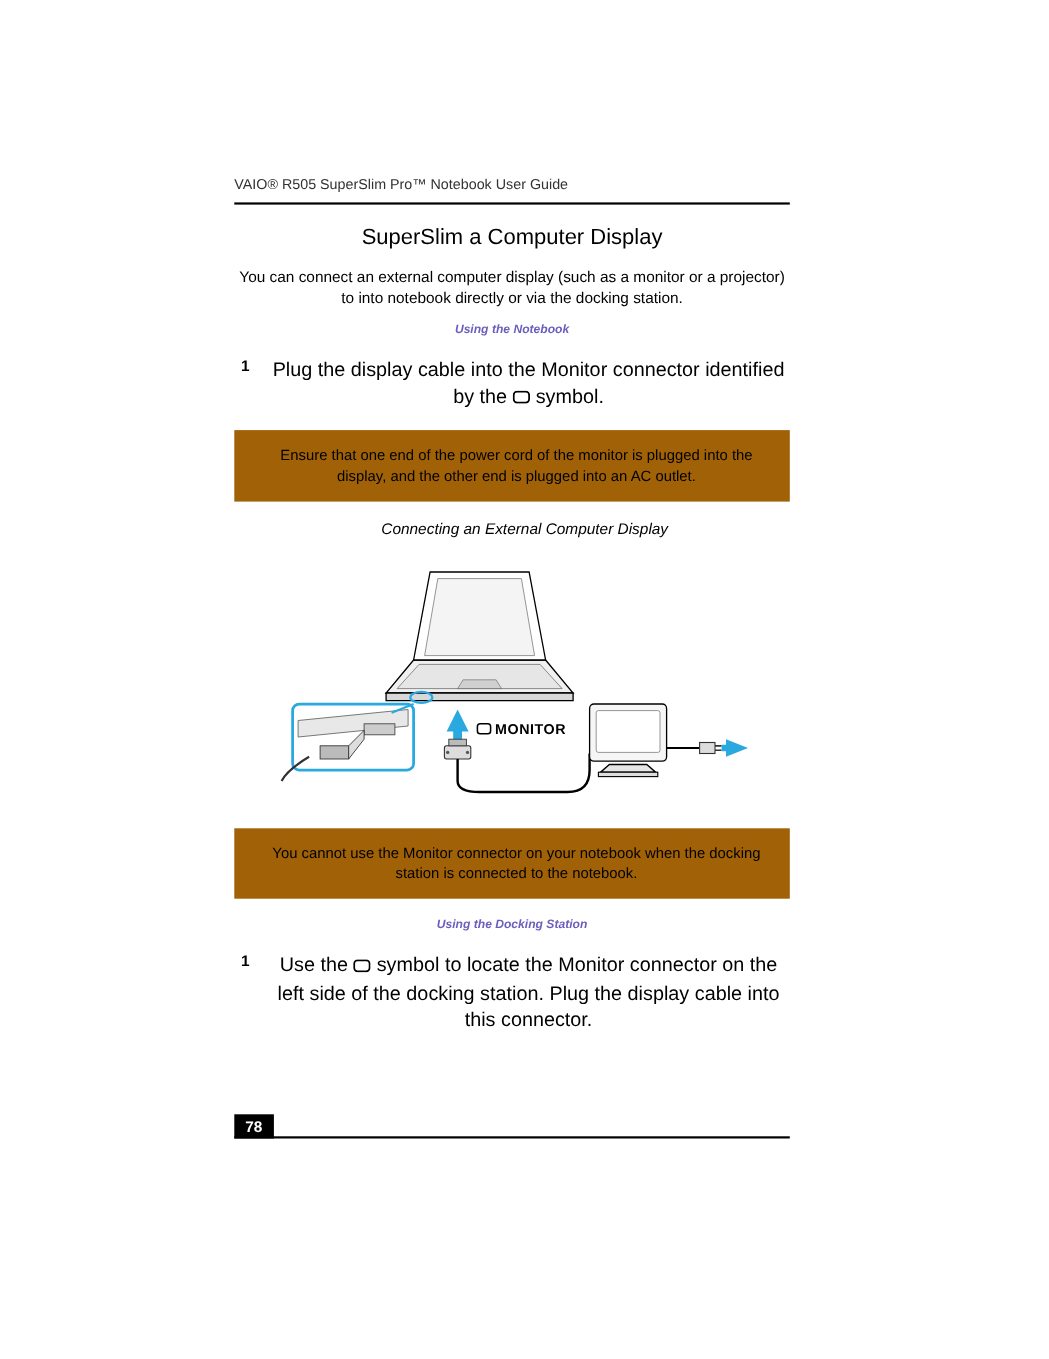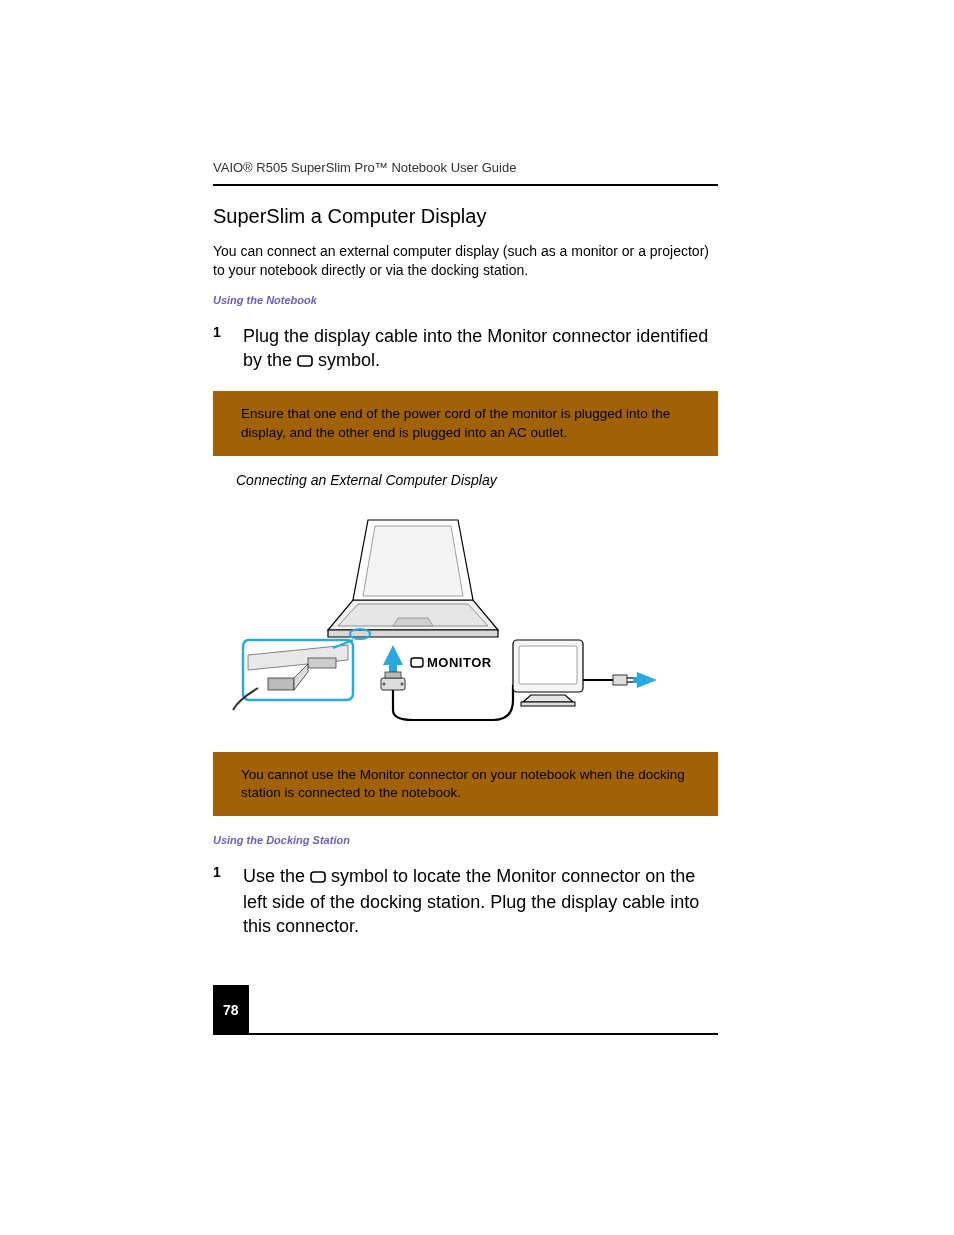--- a/index.html
+++ b/index.html
@@ -8,20 +8,21 @@
     background: #fff;
     font-family: Arial, Helvetica, sans-serif;
     color: #000;
     width: 954px;
   }
   .page {
     position: relative;
     width: 954px;
     height: 1235px;
     box-sizing: border-box;
+    text-align: center;
   }
   .header-rule {
     position: absolute;
     left: 213px;
     right: 236px;
     top: 184px;
     border-top: 2px solid #000;
   }
   .running-head {
     position: absolute;
@@ -86,21 +87,21 @@
     vertical-align: middle;
   }
   .page-num-box {
     position: absolute;
     left: 213px;
     bottom: 200px;
     background: #000;
     color: #fff;
     font-weight: bold;
     font-size: 14px;
-    padding: 17px 10px;
+    padding: 3px 10px;
   }
   .footer-rule {
     position: absolute;
     left: 213px;
     right: 236px;
     bottom: 200px;
     border-top: 2px solid #000;
   }
   .monitor-label {
     font-family: Arial, sans-serif;
@@ -114,21 +115,21 @@
 
 <div class="page">
 
   <div class="running-head">VAIO® R505 SuperSlim Pro™ Notebook User Guide</div>
   <div class="header-rule"></div>
 
   <div class="content">
 
     <h2 style="font-size:20px;font-weight:500;margin:0 0 14px 0;">SuperSlim a Computer Display</h2>
 
-    <p class="body-text" style="margin:0 0 14px 0;">You can connect an external computer display (such as a monitor or a projector) to your notebook directly or via the docking station.</p>
+    <p class="body-text" style="margin:0 0 14px 0;">You can connect an external computer display (such as a monitor or a projector) to into notebook directly or via the docking station.</p>
 
     <p class="section-h">Using the Notebook</p>
 
     <div class="step">
       <div class="step-num">1</div>
       <div class="step-body">
         <span>Plug the display cable into the Monitor connector identified by the </span>
         <span class="inline-icon">
           <svg width="16" height="12" viewBox="0 0 16 12">
             <rect x="1" y="1" width="14" height="10" rx="3" ry="3" fill="none" stroke="#000" stroke-width="1.6"></rect>

